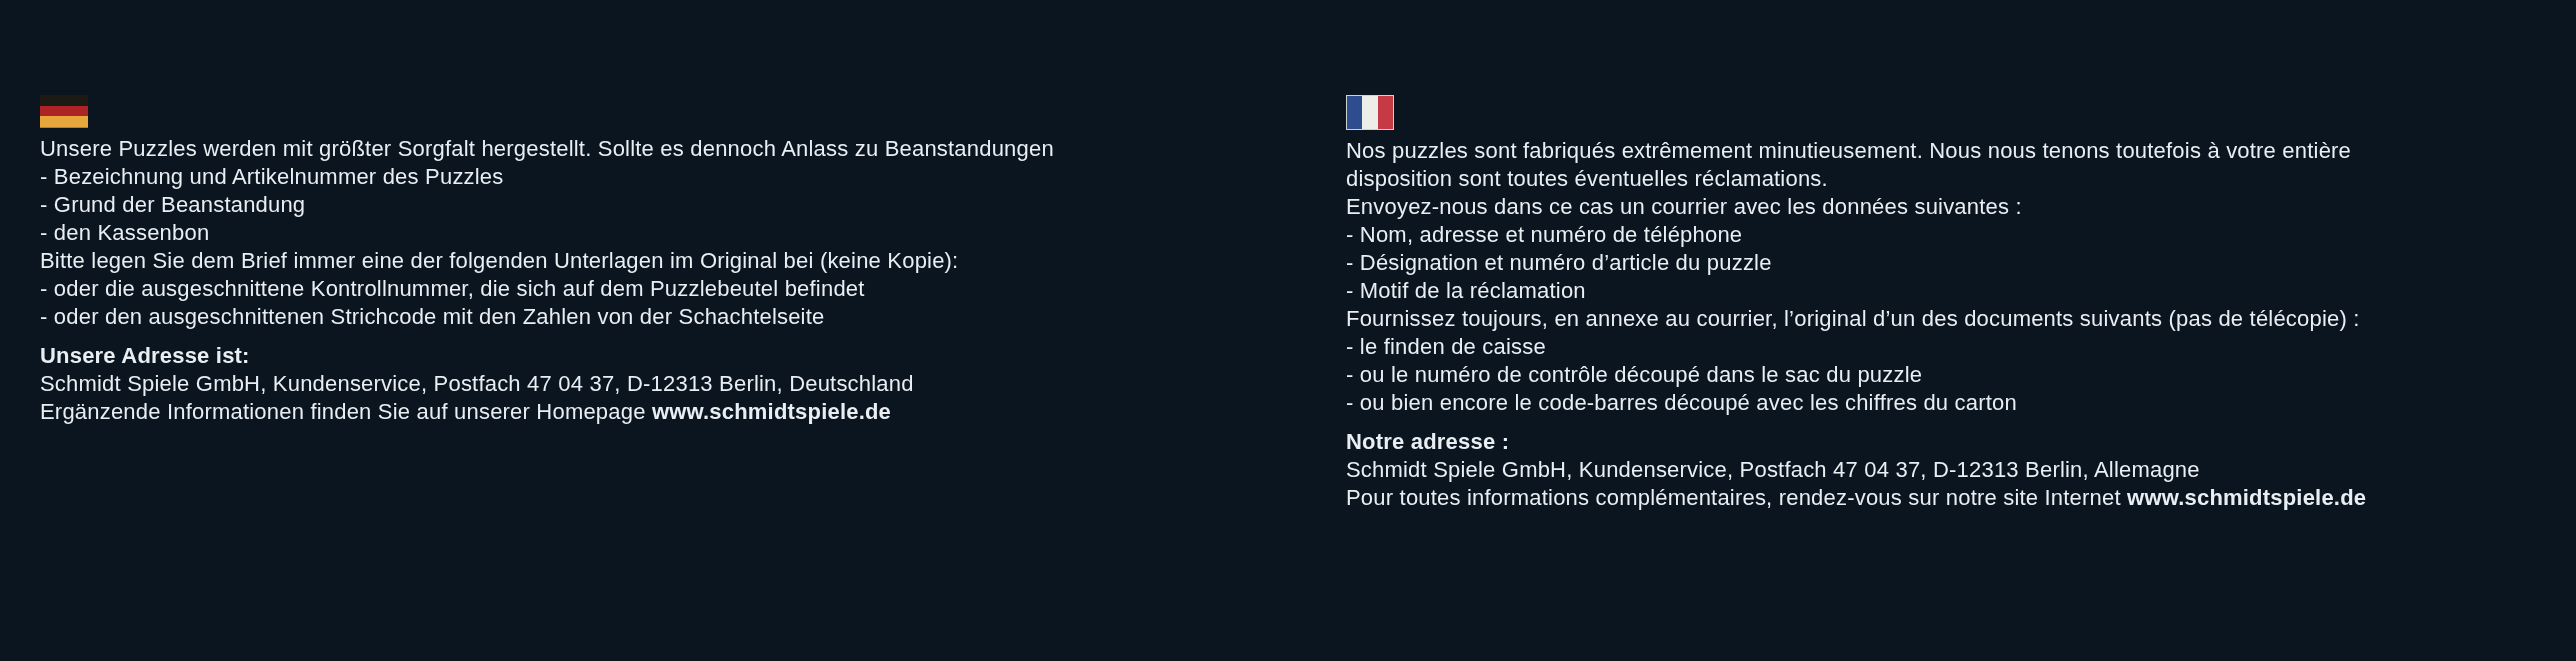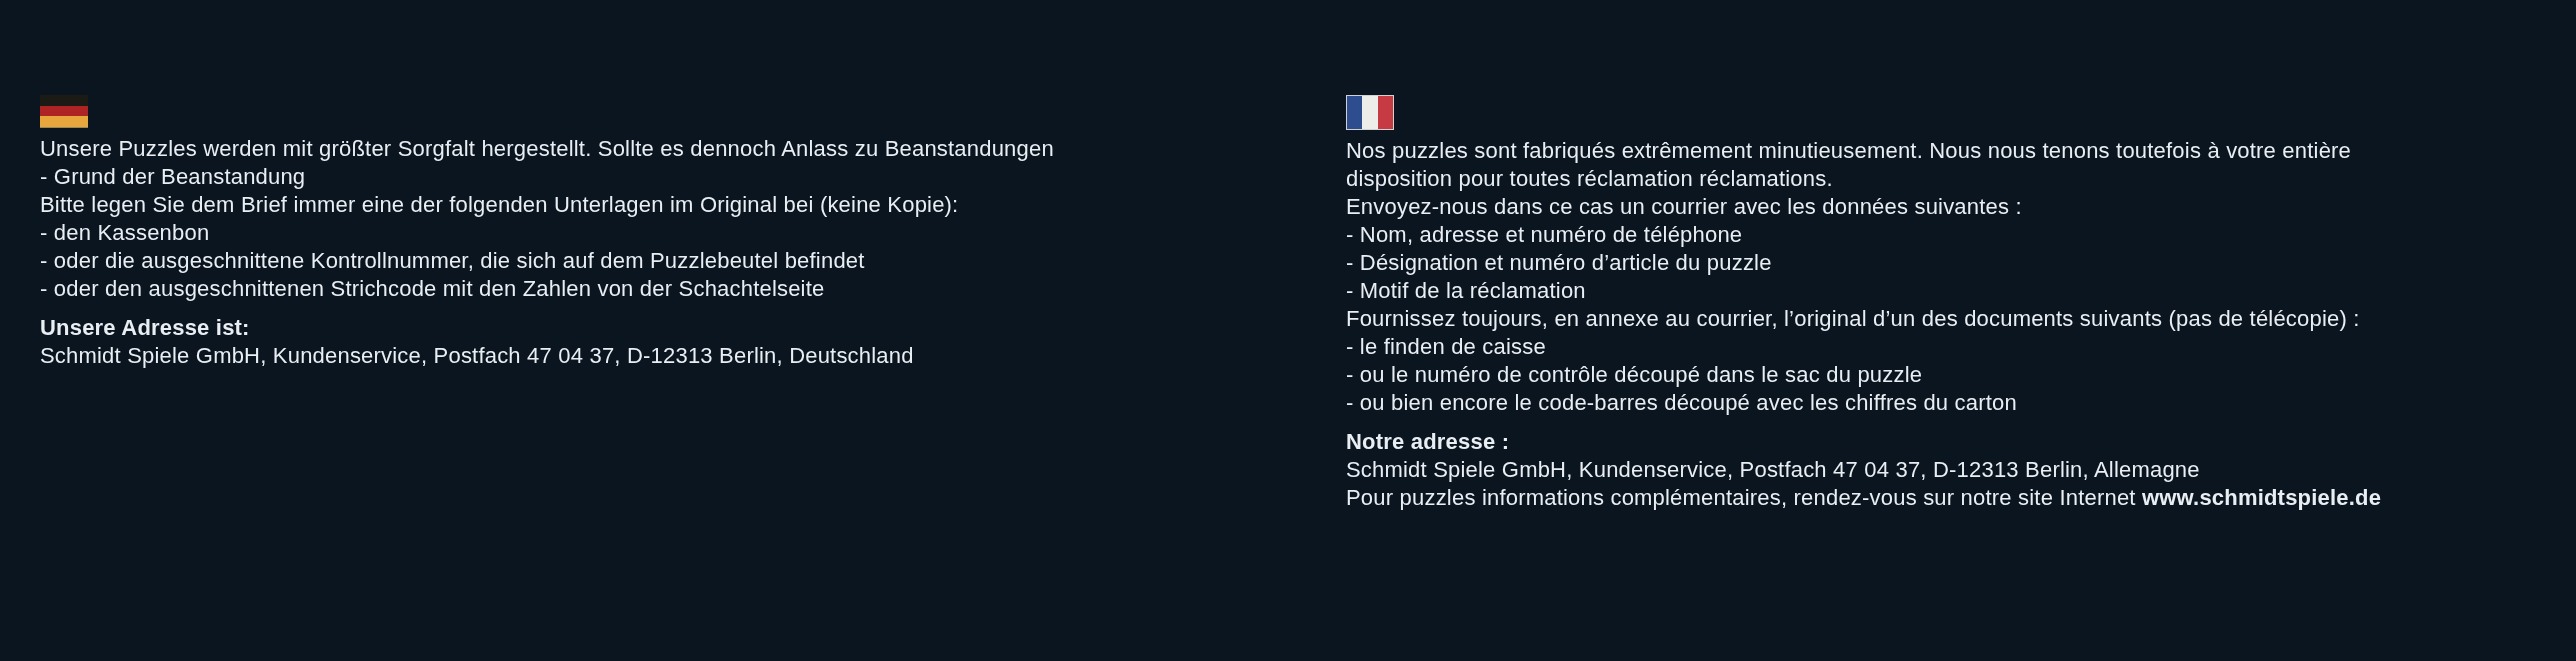--- a/index.html
+++ b/index.html
@@ -62,47 +62,49 @@
 <div class="panel">
 
   <section class="col german">
     <div class="flag flag-de">
       <div class="band black"></div>
       <div class="band red"></div>
       <div class="band gold"></div>
     </div>
     <div class="lines">
         <div class="line"><span>Unsere Puzzles werden mit größter Sorgfalt hergestellt. Sollte es dennoch Anlass zu Beanstandungen</span></div>
+        <div class="line"><span>- Bezeichnung und Artikelnummer des Puzzles</span></div>
         <div class="line"><span>- Grund der Beanstandung</span></div>
+        <div class="line"><span>- den Kassenbon</span></div>
         <div class="line"><span>Bitte legen Sie dem Brief immer eine der folgenden Unterlagen im Original bei (keine Kopie):</span></div>
-        <div class="line"><span>- den Kassenbon</span></div>
         <div class="line"><span>- oder die ausgeschnittene Kontrollnummer, die sich auf dem Puzzlebeutel befindet</span></div>
         <div class="line"><span>- oder den ausgeschnittenen Strichcode mit den Zahlen von der Schachtelseite</span></div>
         <div class="line heading"><span>Unsere Adresse ist:</span></div>
         <div class="line"><span>Schmidt Spiele GmbH, Kundenservice, Postfach 47 04 37, D-12313 Berlin, Deutschland</span></div>
+        <div class="line"><span>Ergänzende Informationen finden Sie auf unserer Homepage </span><span class="b">www.schmidtspiele.de</span></div>
       </div>
   </section>
 
   <section class="col french">
     <div class="flag flag-fr">
       <div class="band blue"></div>
       <div class="band white"></div>
       <div class="band red"></div>
     </div>
     <div class="lines">
         <div class="line"><span>Nos puzzles sont fabriqués extrêmement minutieusement. Nous nous tenons toutefois à votre entière</span></div>
-        <div class="line"><span>disposition pour toutes réclamation réclamations.</span></div>
+        <div class="line"><span>disposition sont toutes éventuelles réclamations.</span></div>
         <div class="line"><span>Envoyez-nous dans ce cas un courrier avec les données suivantes :</span></div>
         <div class="line"><span>- Nom, adresse et numéro de téléphone</span></div>
         <div class="line"><span>- Désignation et numéro d’article du puzzle</span></div>
         <div class="line"><span>- Motif de la réclamation</span></div>
         <div class="line"><span>Fournissez toujours, en annexe au courrier, l’original d’un des documents suivants (pas de télécopie) :</span></div>
         <div class="line"><span>- le finden de caisse</span></div>
         <div class="line"><span>- ou le numéro de contrôle découpé dans le sac du puzzle</span></div>
         <div class="line"><span>- ou bien encore le code-barres découpé avec les chiffres du carton</span></div>
         <div class="line heading"><span>Notre adresse :</span></div>
         <div class="line"><span>Schmidt Spiele GmbH, Kundenservice, Postfach 47 04 37, D-12313 Berlin, Allemagne</span></div>
-        <div class="line"><span>Pour puzzles informations complémentaires, rendez-vous sur notre site Internet </span><span class="b">www.schmidtspiele.de</span></div>
+        <div class="line"><span>Pour toutes informations complémentaires, rendez-vous sur notre site Internet </span><span class="b">www.schmidtspiele.de</span></div>
       </div>
   </section>
 
 </div>
 
 
 </body></html>

